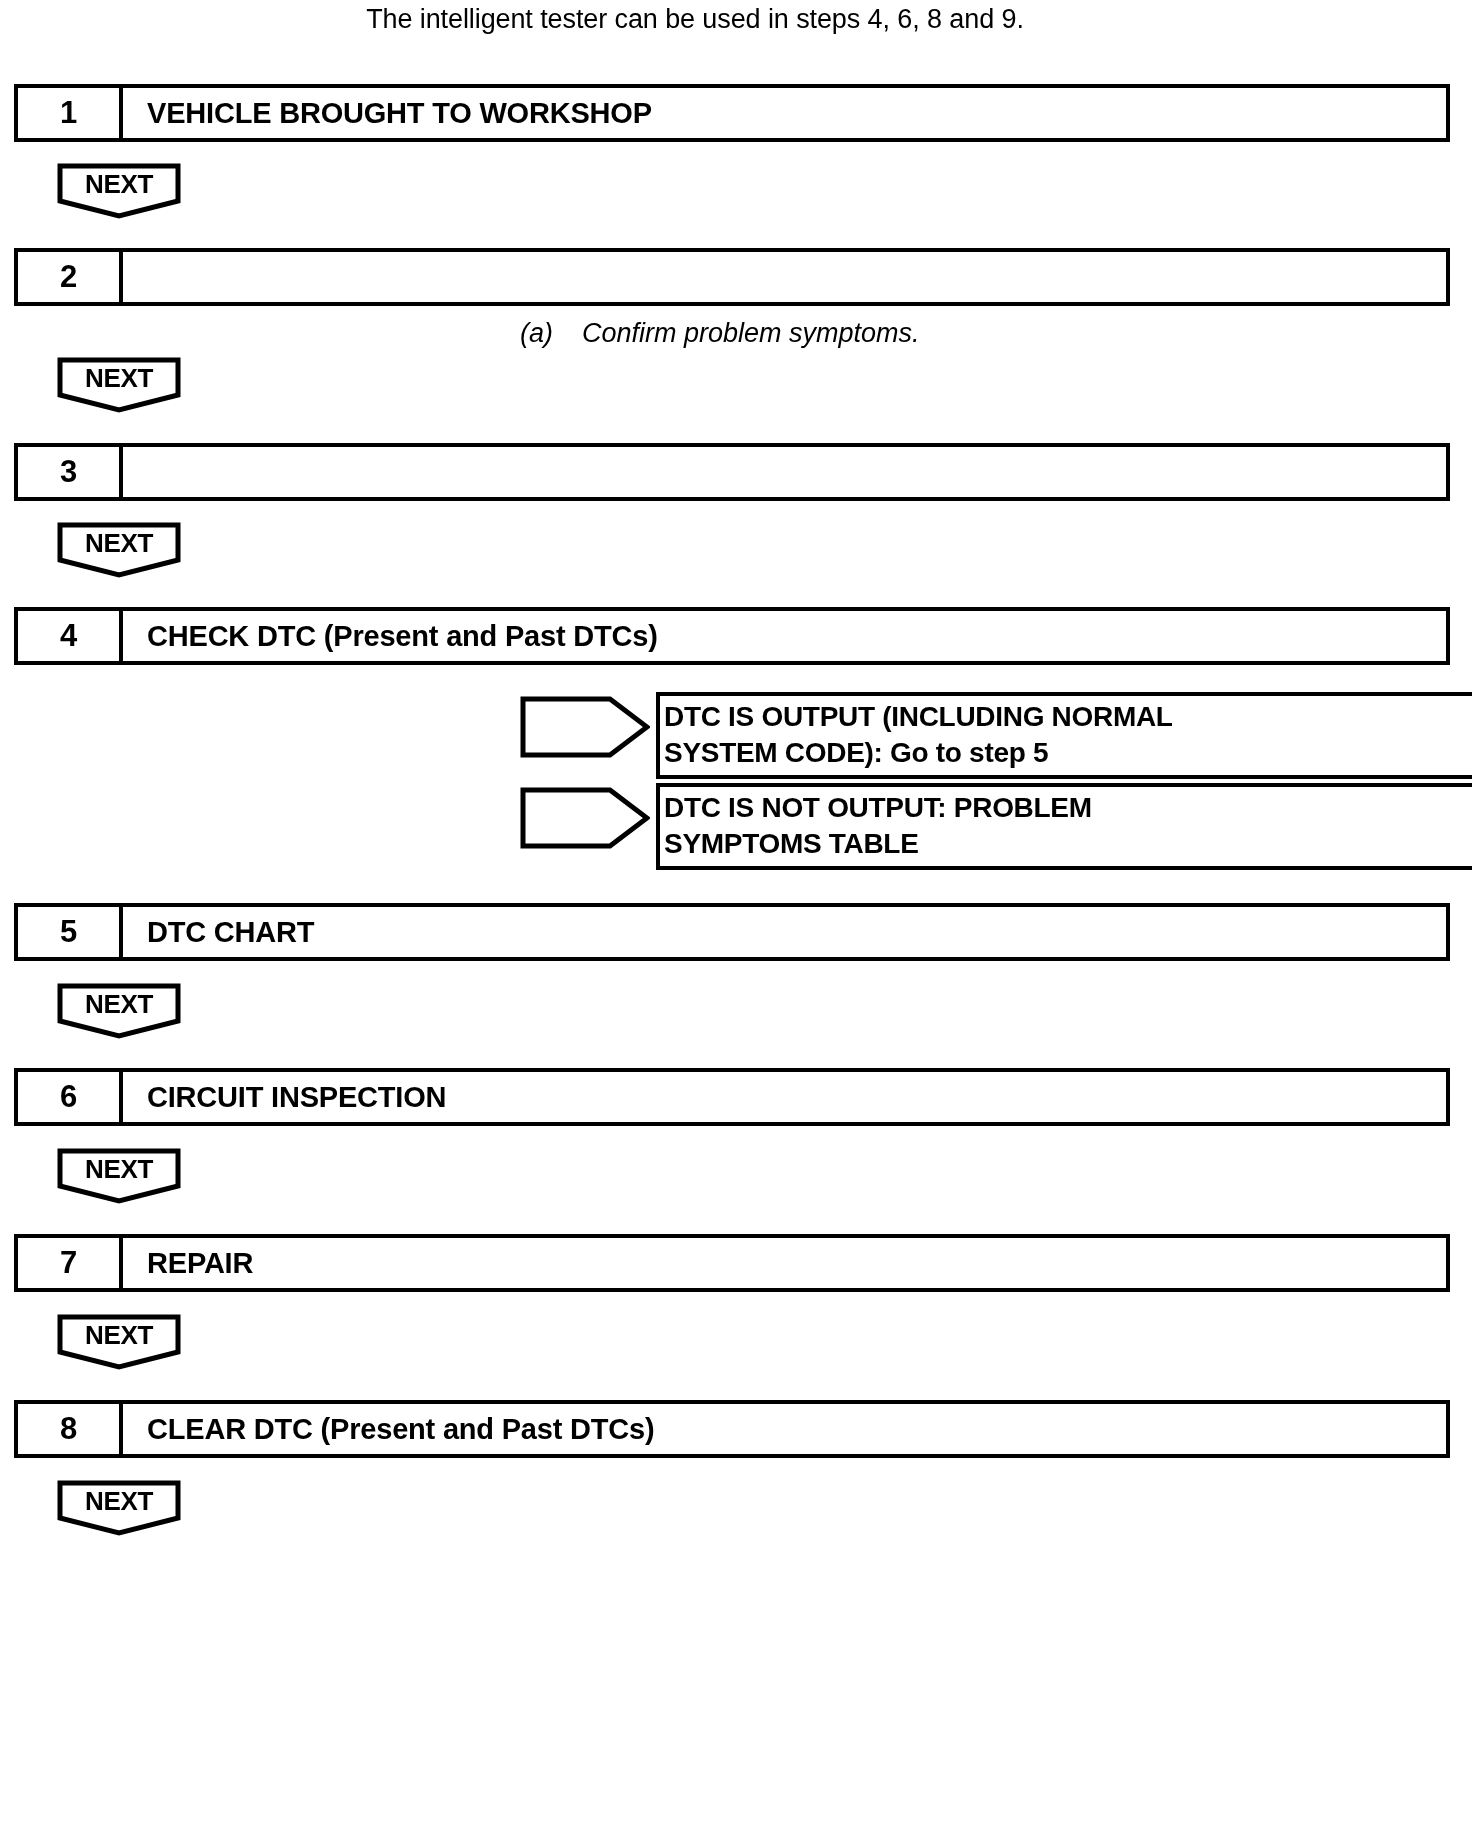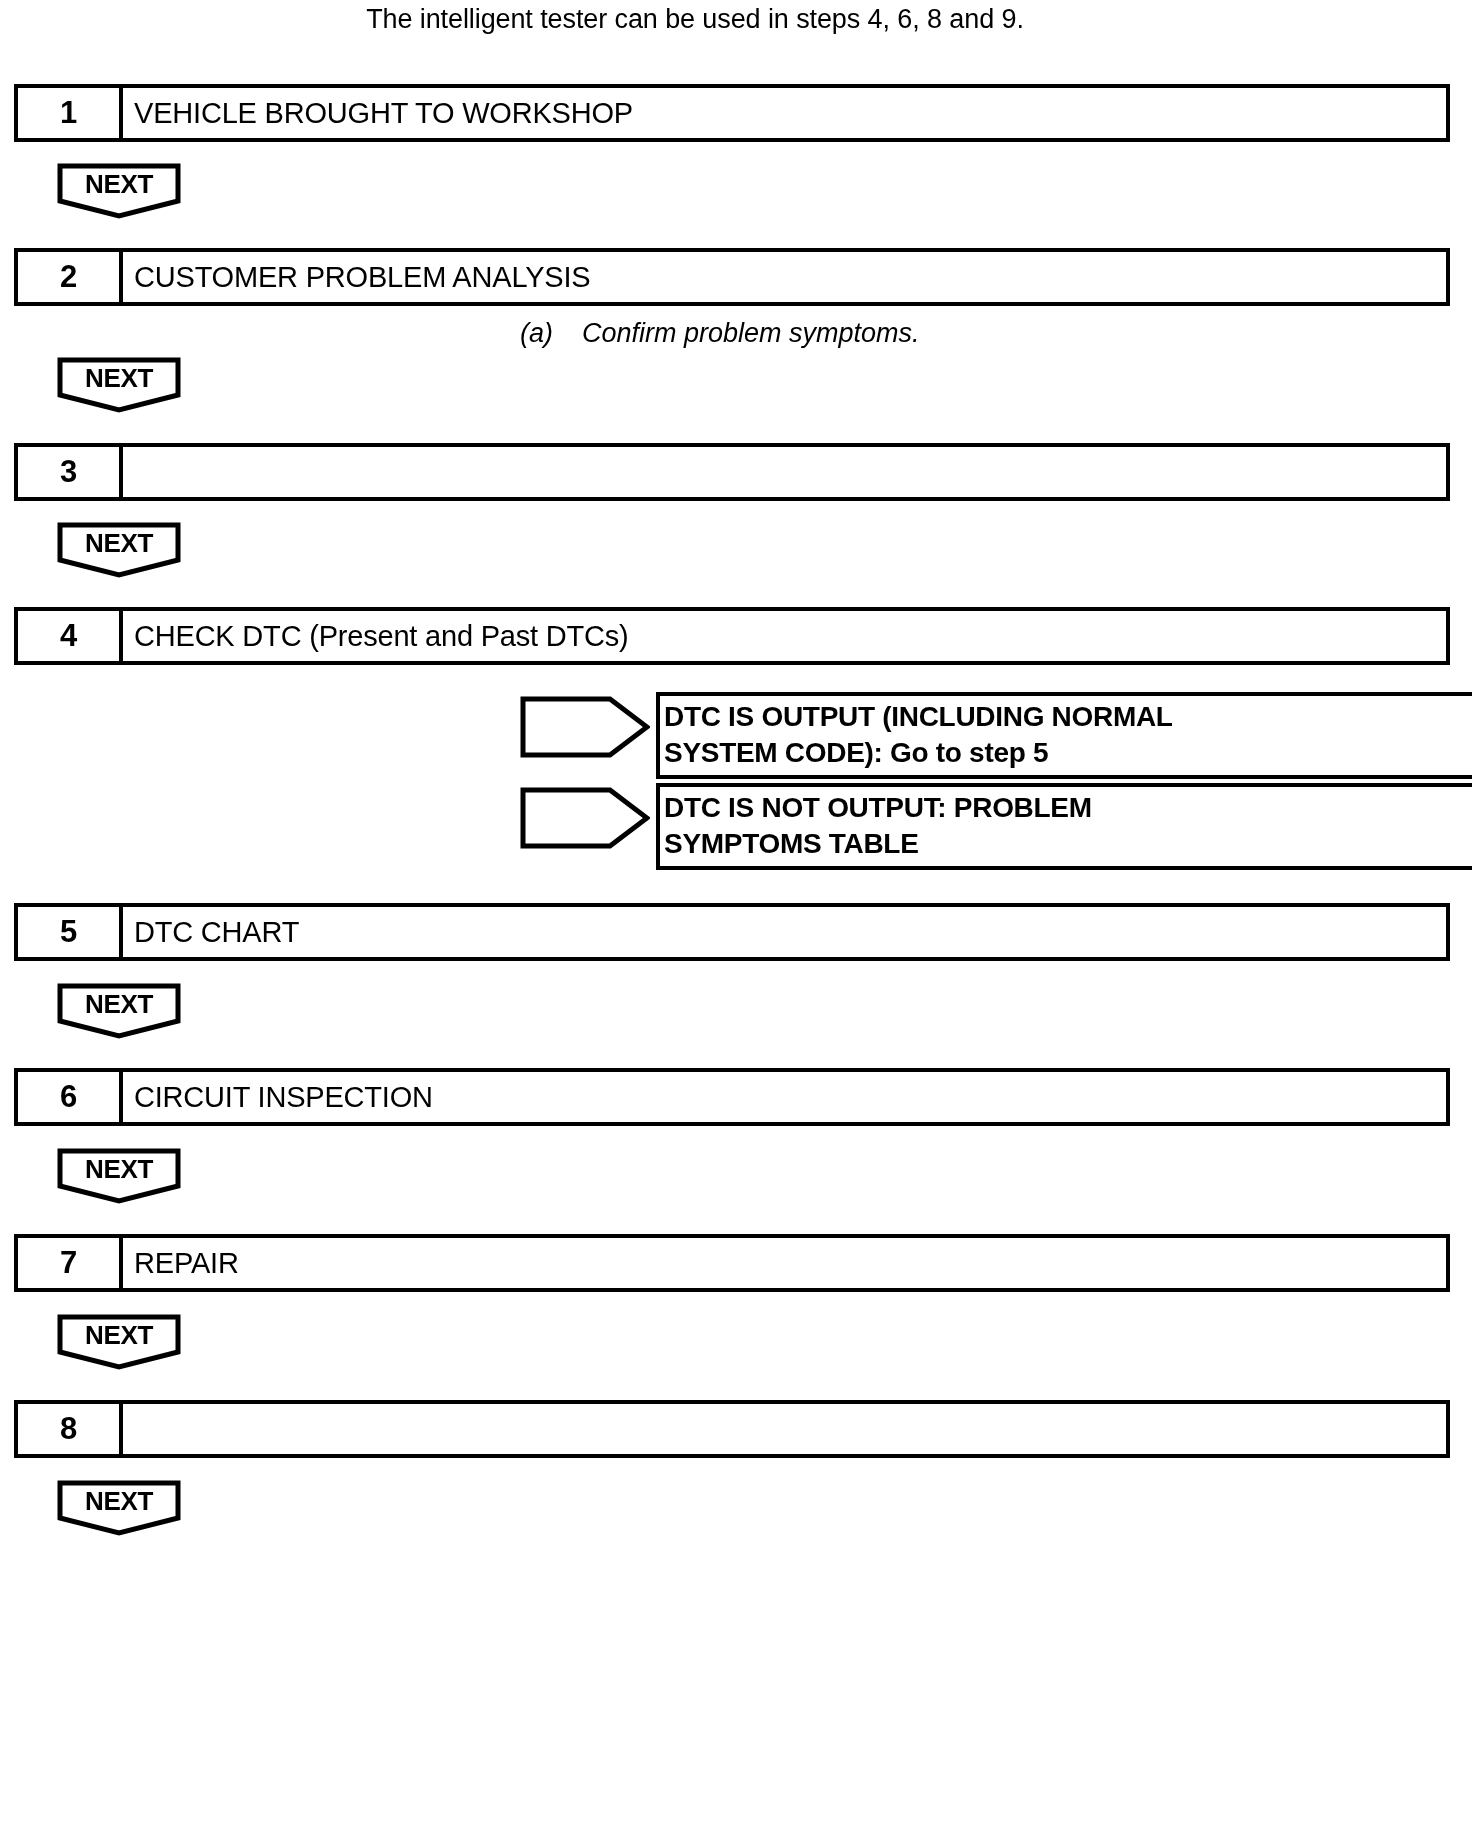--- a/index.html
+++ b/index.html
@@ -57,23 +57,23 @@
     align-items: center;
     justify-content: center;
     font-size: 31px;
     font-weight: 700;
     letter-spacing: 0px;
   }
   .step-label {
     flex: 1;
     display: flex;
     align-items: center;
-    padding-left: 11px;
+    padding-left: 24px;
     font-size: 29px;
-    font-weight: 400;
+    font-weight: 700;
     letter-spacing: -0.2px;
     white-space: nowrap;
   }
 
   
   .next-arrow {
     position: absolute;
     left: 16px;
     width: 124px;
     height: 56px;
@@ -164,21 +164,20 @@
 
   <div class="next-arrow" style="top:163px;">
     <svg viewBox="0 0 124 56" preserveAspectRatio="none">
       <polygon points="3,3 121,3 121,38 62,53 3,38" fill="#ffffff" stroke="#000000" stroke-width="5" stroke-linejoin="miter"></polygon>
     </svg>
     <div class="next-text">NEXT</div>
   </div>
 
   <div class="step-row" style="top:248px;">
     <div class="step-num">2</div>
-    <div class="step-label">CUSTOMER PROBLEM ANALYSIS</div>
   </div>
 
   <div class="sub-note" style="left:520px; top:318px;font-style:italic;">
     <span class="marker">(a)</span><span>Confirm problem symptoms.</span>
   </div>
 
   <div class="next-arrow" style="top:357px;">
     <svg viewBox="0 0 124 56" preserveAspectRatio="none">
       <polygon points="3,3 121,3 121,38 62,53 3,38" fill="#ffffff" stroke="#000000" stroke-width="5" stroke-linejoin="miter"></polygon>
     </svg>
@@ -256,20 +255,21 @@
 
   <div class="next-arrow" style="top:1314px;">
     <svg viewBox="0 0 124 56" preserveAspectRatio="none">
       <polygon points="3,3 121,3 121,38 62,53 3,38" fill="#ffffff" stroke="#000000" stroke-width="5" stroke-linejoin="miter"></polygon>
     </svg>
     <div class="next-text">NEXT</div>
   </div>
 
   <div class="step-row" style="top:1400px;">
     <div class="step-num">8</div>
+    <div class="step-label">CLEAR DTC (Present and Past DTCs)</div>
   </div>
 
   <div class="next-arrow" style="top:1480px;">
     <svg viewBox="0 0 124 56" preserveAspectRatio="none">
       <polygon points="3,3 121,3 121,38 62,53 3,38" fill="#ffffff" stroke="#000000" stroke-width="5" stroke-linejoin="miter"></polygon>
     </svg>
     <div class="next-text">NEXT</div>
   </div>
 
 </div>

